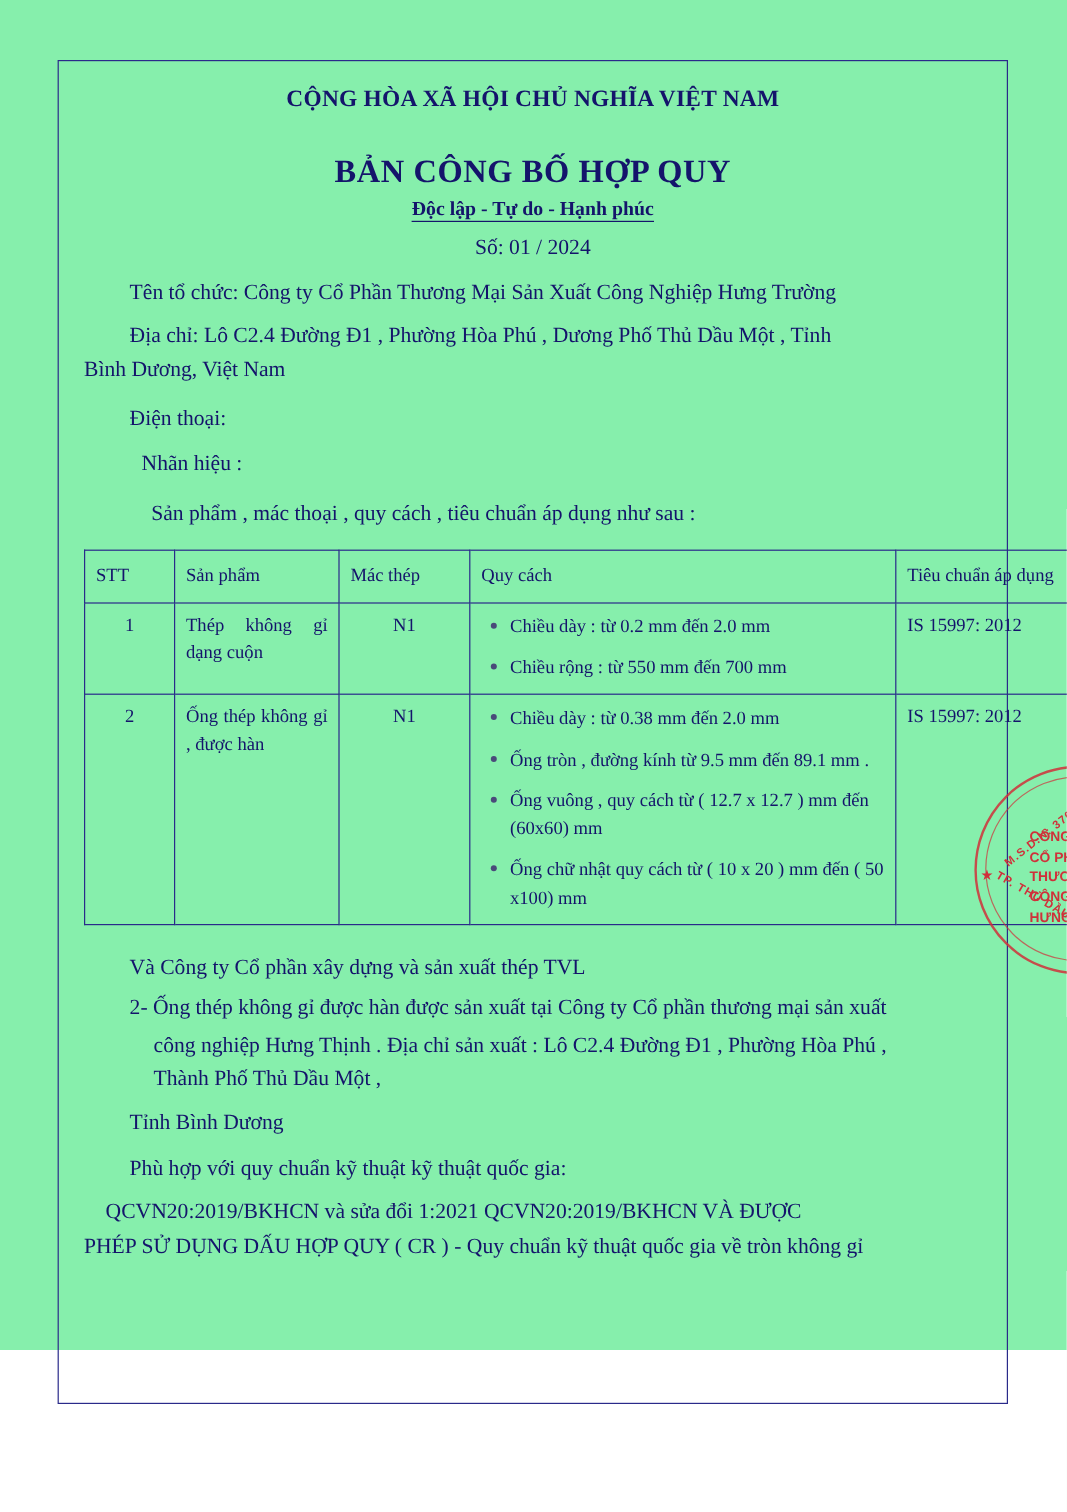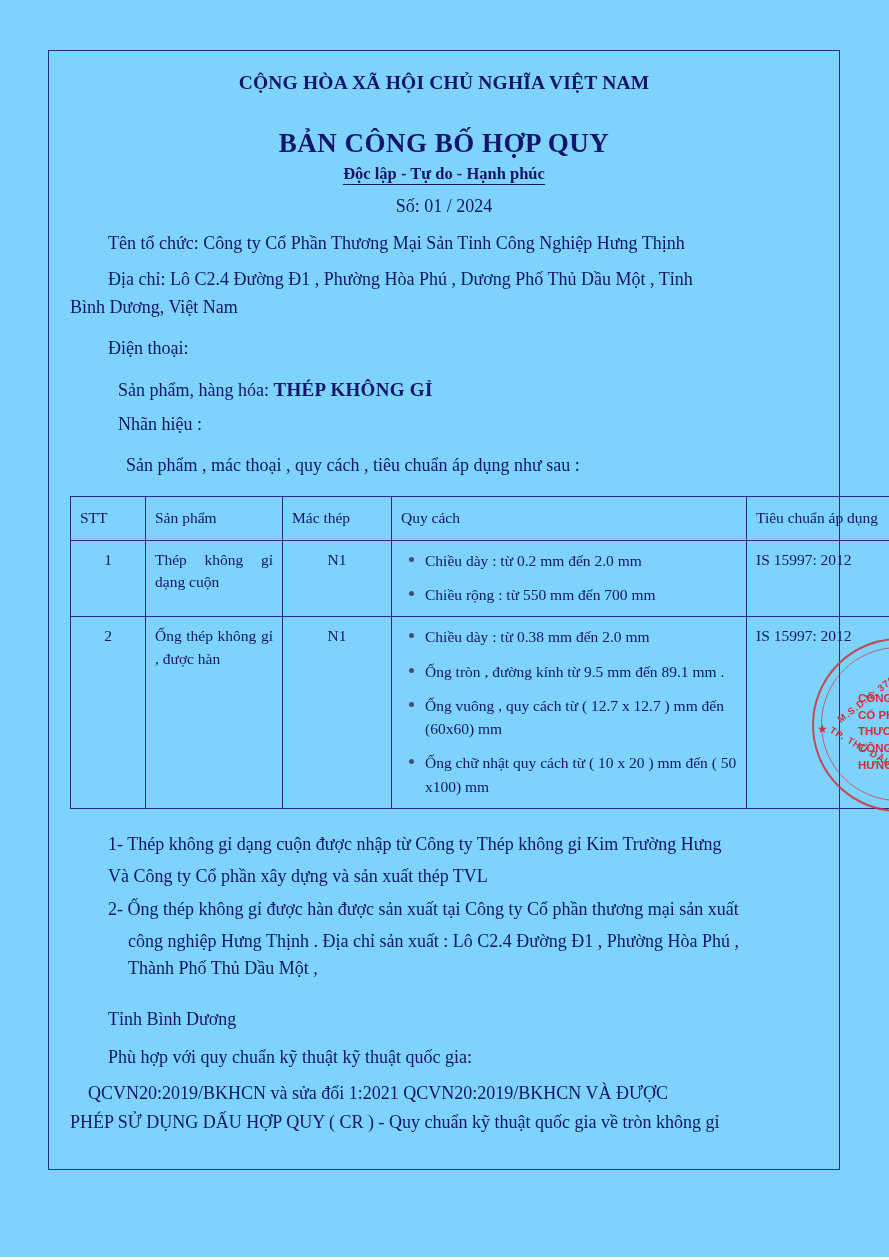--- a/index.html
+++ b/index.html
@@ -12,22 +12,22 @@
     height: 1260px;
     position: relative;
     font-family: "Liberation Serif", serif;
     color: #14146b;
     overflow: hidden;
   }
   .page {
     position: absolute;
     left: 0; top: 0;
     width: 889px;
-    height: 1257px;
-    background: #7dd3fc;
+    height: 1125px;
+    background: #86efac;
   }
   .sheet-border {
     position: absolute;
     left: 48px;
     top: 50px;
     width: 792px;
     height: 1120px;
     border: 1.5px solid #2a2a8a;
     box-sizing: border-box;
   }
@@ -142,21 +142,21 @@
     padding-left: 20px;
     margin-bottom: 5px;
   }
   .note-cont {
     margin-left: 58px;
   }
   .tail {
     font-size: 18px;
     line-height: 1.55;
   }
-  .tail .l1 { margin-left: 38px; margin-top: 24px; }
+  .tail .l1 { margin-left: 38px; margin-top: 10px; }
   .tail .l2 { margin-left: 38px; margin-top: 10px; }
   .tail .l3 { margin-left: 18px; margin-top: 8px; text-align: justify; }
   .tail .l4 { margin-left: 0px; margin-top: 2px; }
 
   
   .stamp {
     position: absolute;
     left: 812px;
     top: 638px;
     width: 175px;
@@ -232,29 +232,25 @@
   <div class="sheet-border"></div>
 
   <div class="content">
 
     <div class="center nation">CỘNG HÒA XÃ HỘI CHỦ NGHĨA VIỆT NAM</div>
     <div class="center doc-title">BẢN CÔNG BỐ HỢP QUY</div>
 
     <div class="center motto"><span>Độc lập - Tự do - Hạnh phúc</span></div>
     <div class="center doc-number">Số: 01 / 2024</div>
 
-    <div class="para indent-1">Tên tổ chức: Công ty Cổ Phần Thương Mại Sản Tỉnh Công Nghiệp Hưng Thịnh</div>
+    <div class="para indent-1">Tên tổ chức: Công ty Cổ Phần Thương Mại Sản Xuất Công Nghiệp Hưng Trường</div>
     <div class="para indent-1" style="margin-top:8px;">Địa chỉ: Lô C2.4 Đường Đ1 , Phường Hòa Phú , Dương Phố Thủ Dầu Một , Tỉnh</div>
     <div class="para" style="margin-top:0;">Bình Dương, Việt Nam</div>
     <div class="para indent-1">Điện thoại:</div>
 
-    <div class="product-line">
-      <span>Sản phẩm, hàng hóa:</span>
-      <span class="value">THÉP KHÔNG GỈ</span>
-    </div>
     <div class="para indent-2" style="margin-top:10px;">Nhãn hiệu :</div>
     <div class="para indent-3" style="margin-top:14px;">Sản phẩm , mác thoại , quy cách , tiêu chuẩn áp dụng như sau :</div>
 
     <table class="main">
       <thead>
         <tr>
           <th class="col-stt">STT</th>
           <th class="col-sp">Sản phẩm</th>
           <th class="col-mac">Mác thép</th>
           <th class="col-qc">Quy cách</th>
@@ -285,24 +281,20 @@
               <li>Ống vuông , quy cách từ ( 12.7 x 12.7 ) mm đến (60x60) mm</li>
               <li>Ống chữ nhật quy cách từ ( 10 x 20 ) mm đến ( 50 x100) mm</li>
             </ul>
           </td>
           <td>IS 15997: 2012</td>
         </tr>
       </tbody>
     </table>
 
     <div class="notes">
-      <div class="note-item">
-        <span>1-</span>
-        <span>Thép không gỉ dạng cuộn được nhập từ Công ty Thép không gỉ Kim Trường Hưng</span>
-      </div>
       <div class="note-cont" style="margin-left:38px;">Và Công ty Cổ phần xây dựng và sản xuất thép TVL</div>
 
       <div class="note-item" style="margin-top:6px;">
         <span>2-</span>
         <span>Ống thép không gỉ được hàn được sản xuất tại Công ty Cổ phần thương mại sản xuất</span>
       </div>
       <div class="note-cont">công nghiệp Hưng Thịnh . Địa chỉ sản xuất : Lô C2.4 Đường Đ1 , Phường Hòa Phú ,</div>
       <div class="note-cont">Thành Phố Thủ Dầu Một ,</div>
     </div>
 

